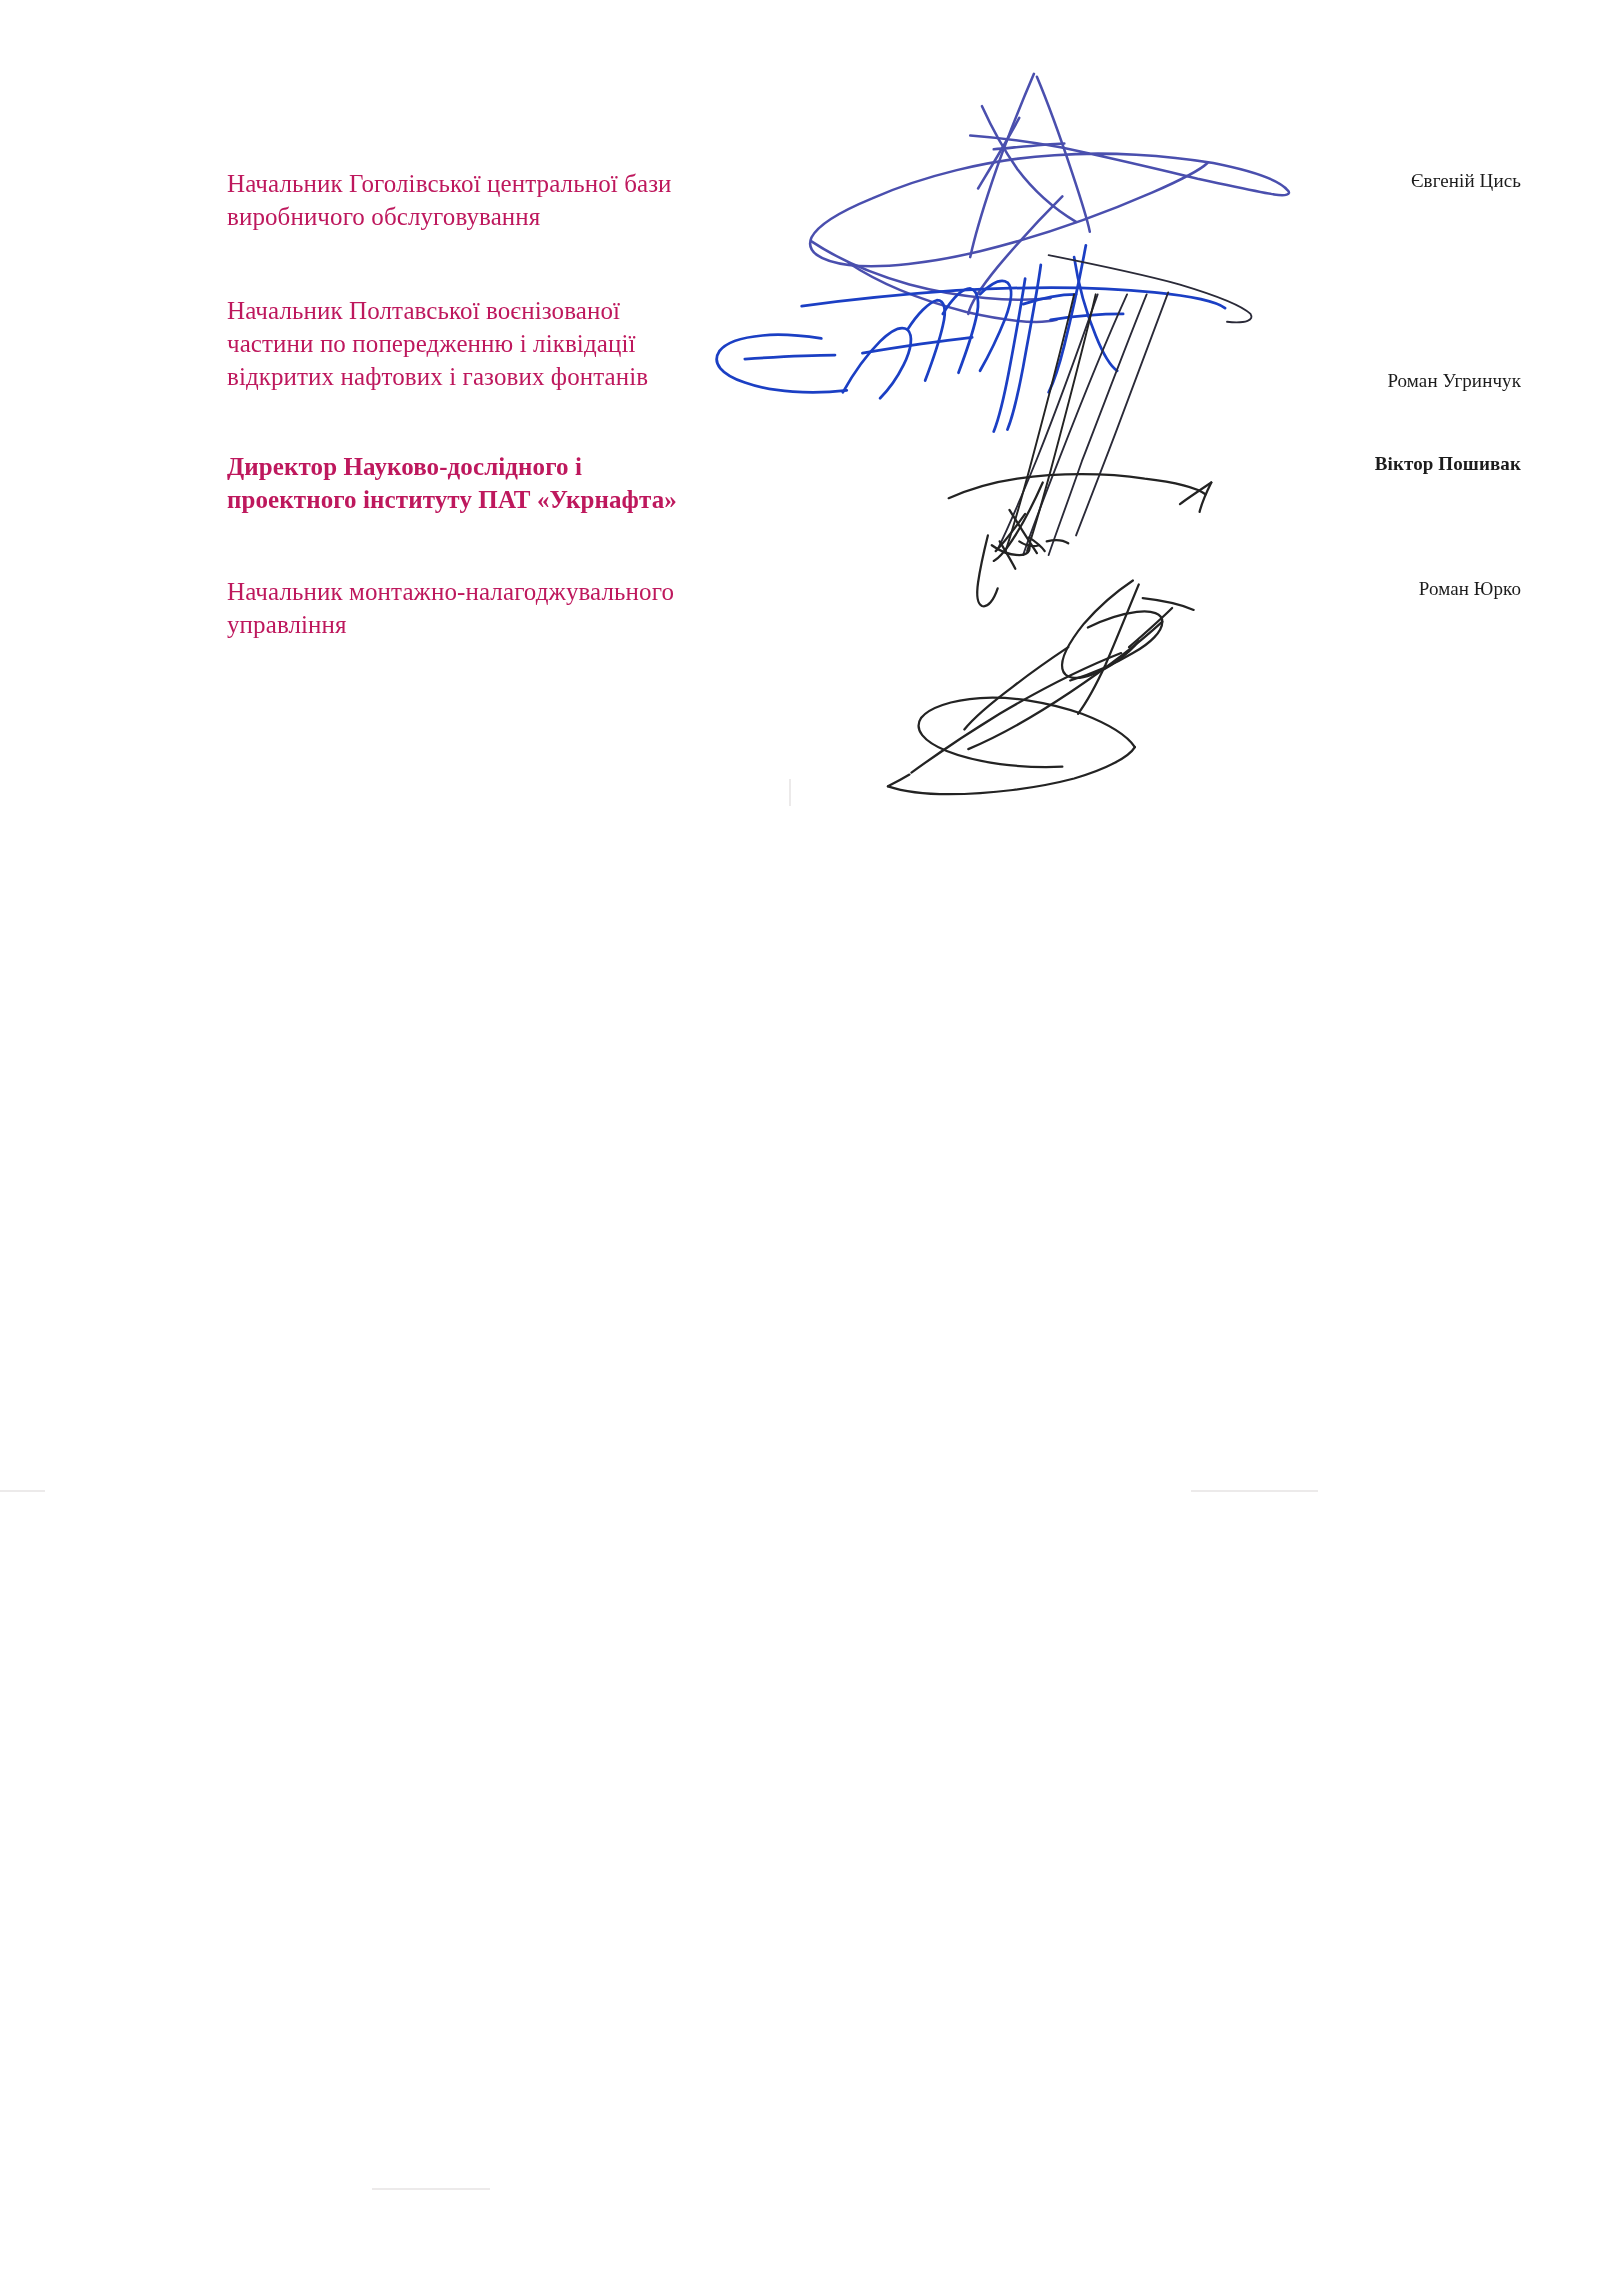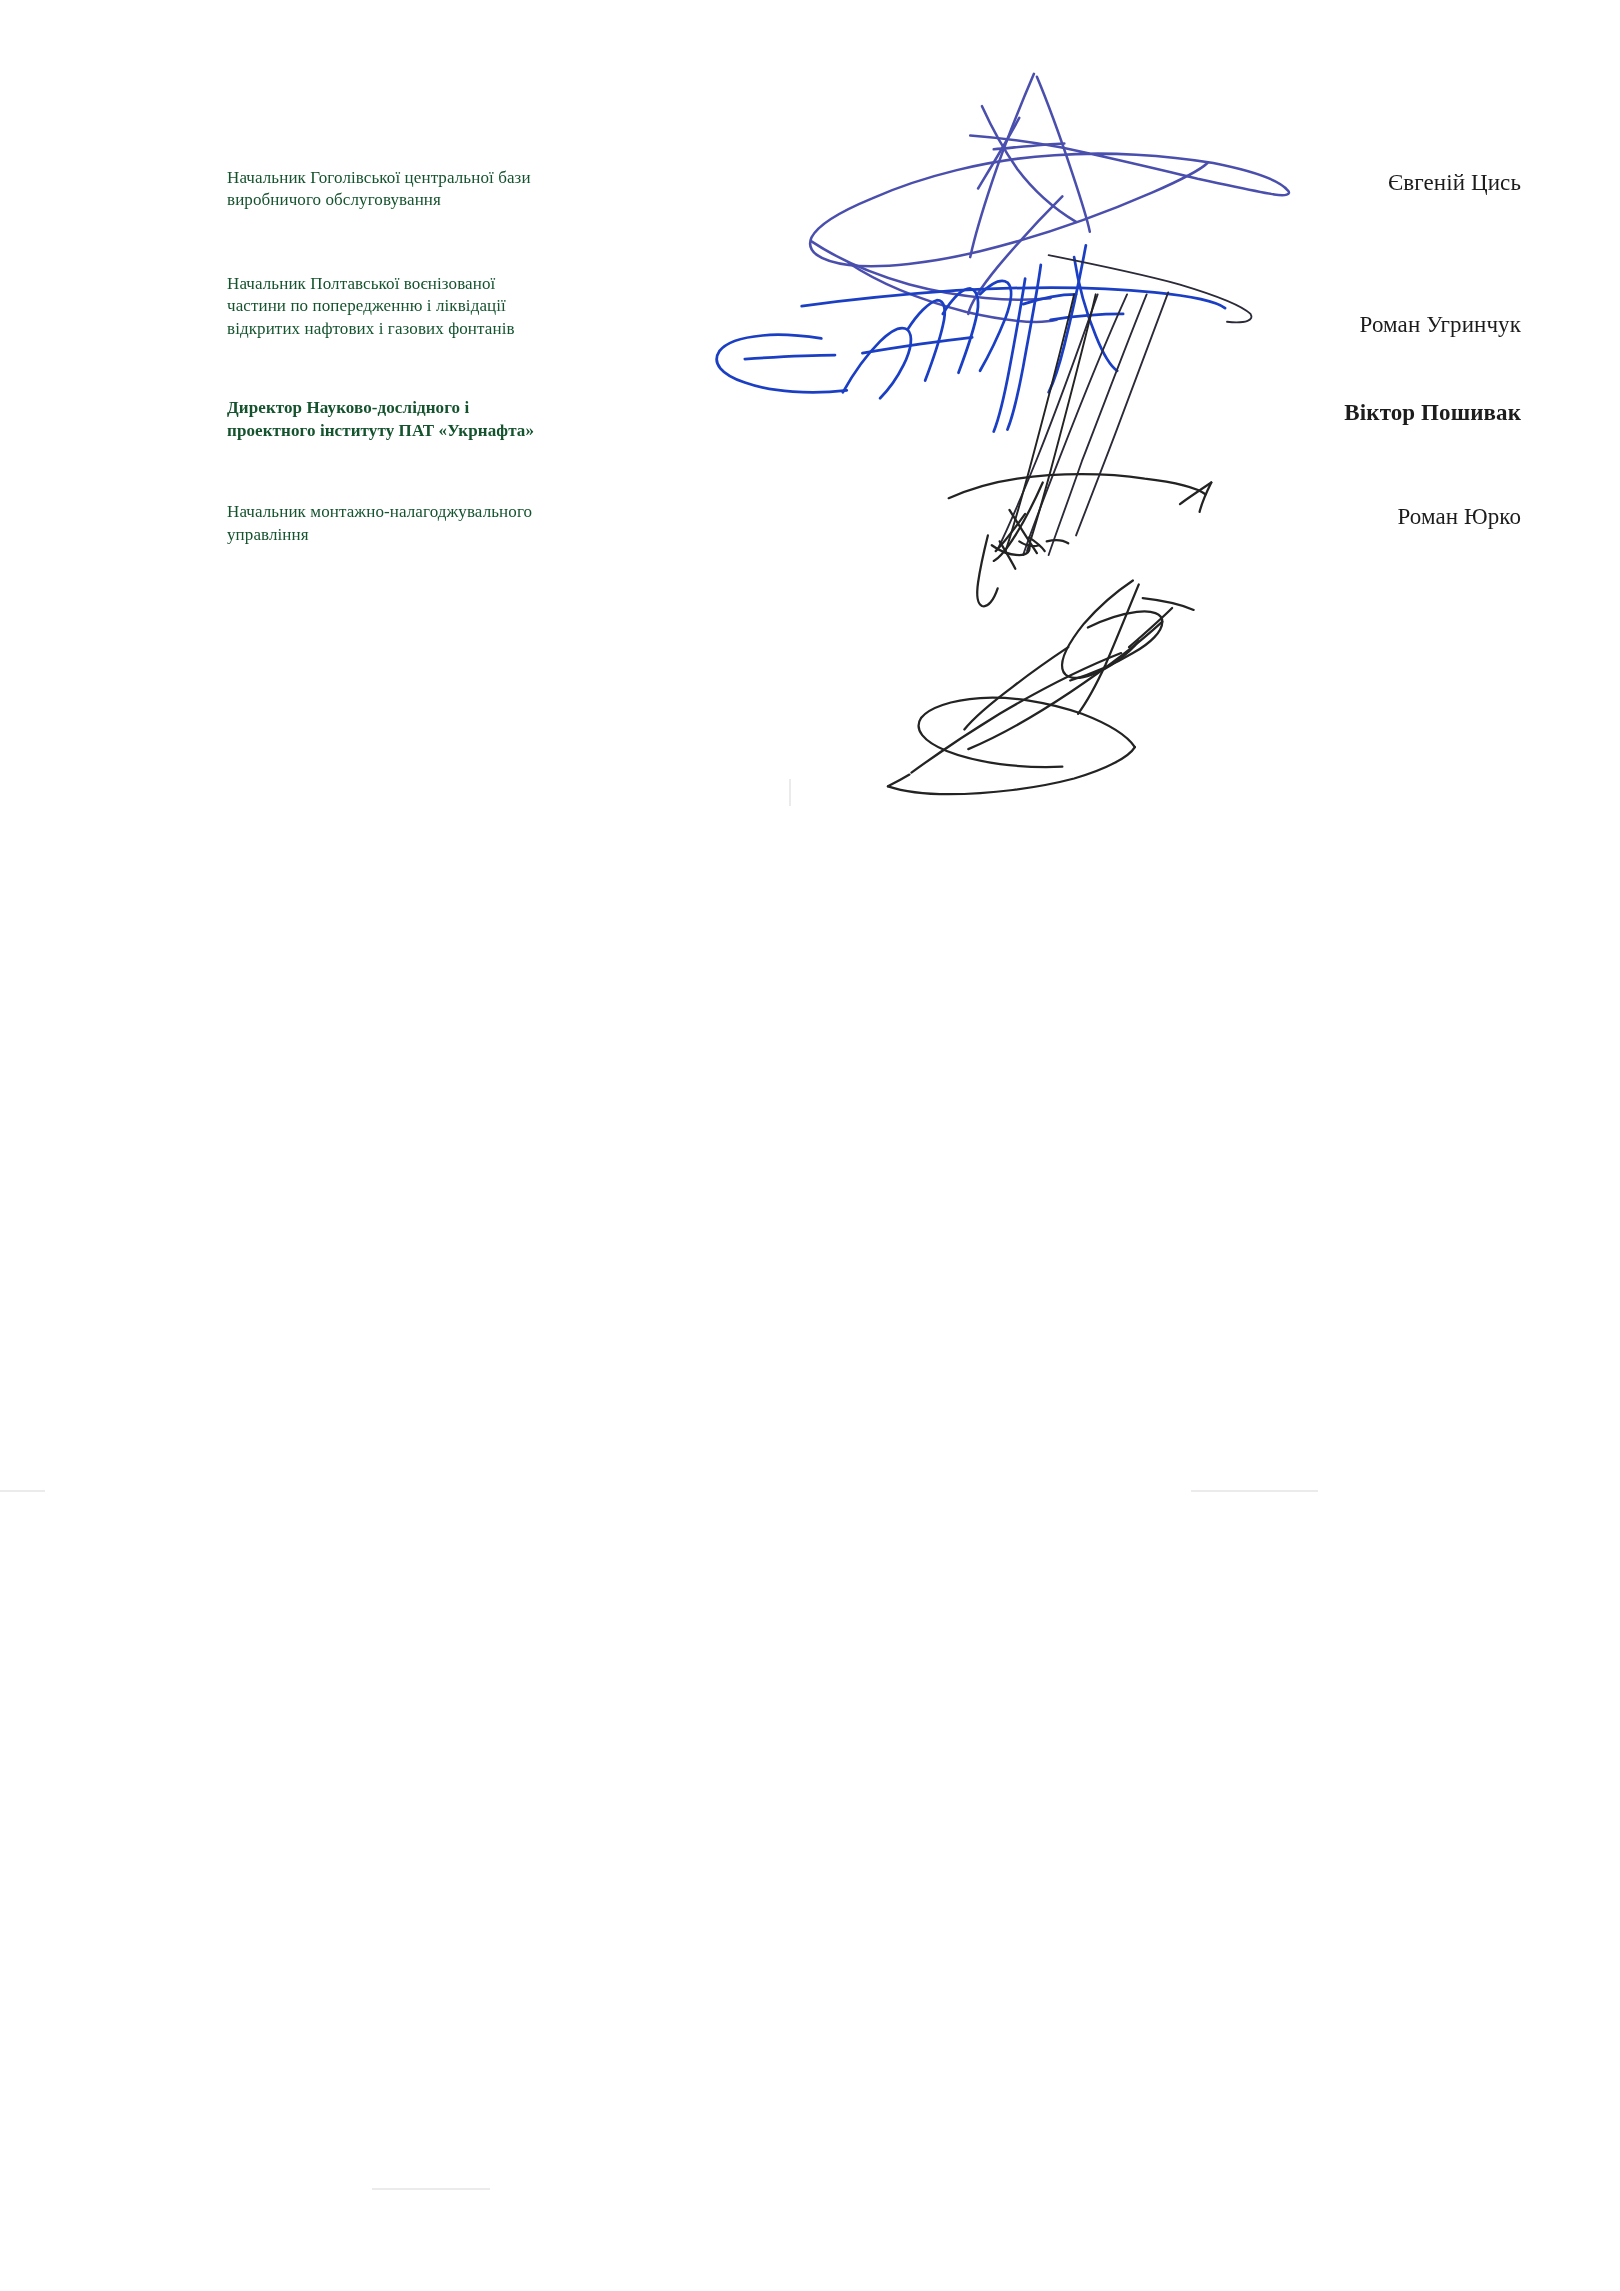--- a/index.html
+++ b/index.html
@@ -34,30 +34,30 @@
 
   .sig-row {
     position: relative;
     display: flex;
     justify-content: space-between;
     align-items: flex-start;
     margin-bottom: 57px;
   }
 
   .sig-title {
-    font-size: 17px;
+    font-size: 25px;
     line-height: 1.32;
     letter-spacing: 0.1px;
     white-space: pre-line;
     width: 627px;
-    color: #14532d;
+    color: #be185d;
   }
 
   .sig-name {
-    font-size: 23px;
+    font-size: 19px;
     line-height: 1.32;
     letter-spacing: 0.1px;
     text-align: right;
     white-space: nowrap;
     color: #1c1c1c;
     padding-top: 1px;
   }
 
   
   .ink-layer {

